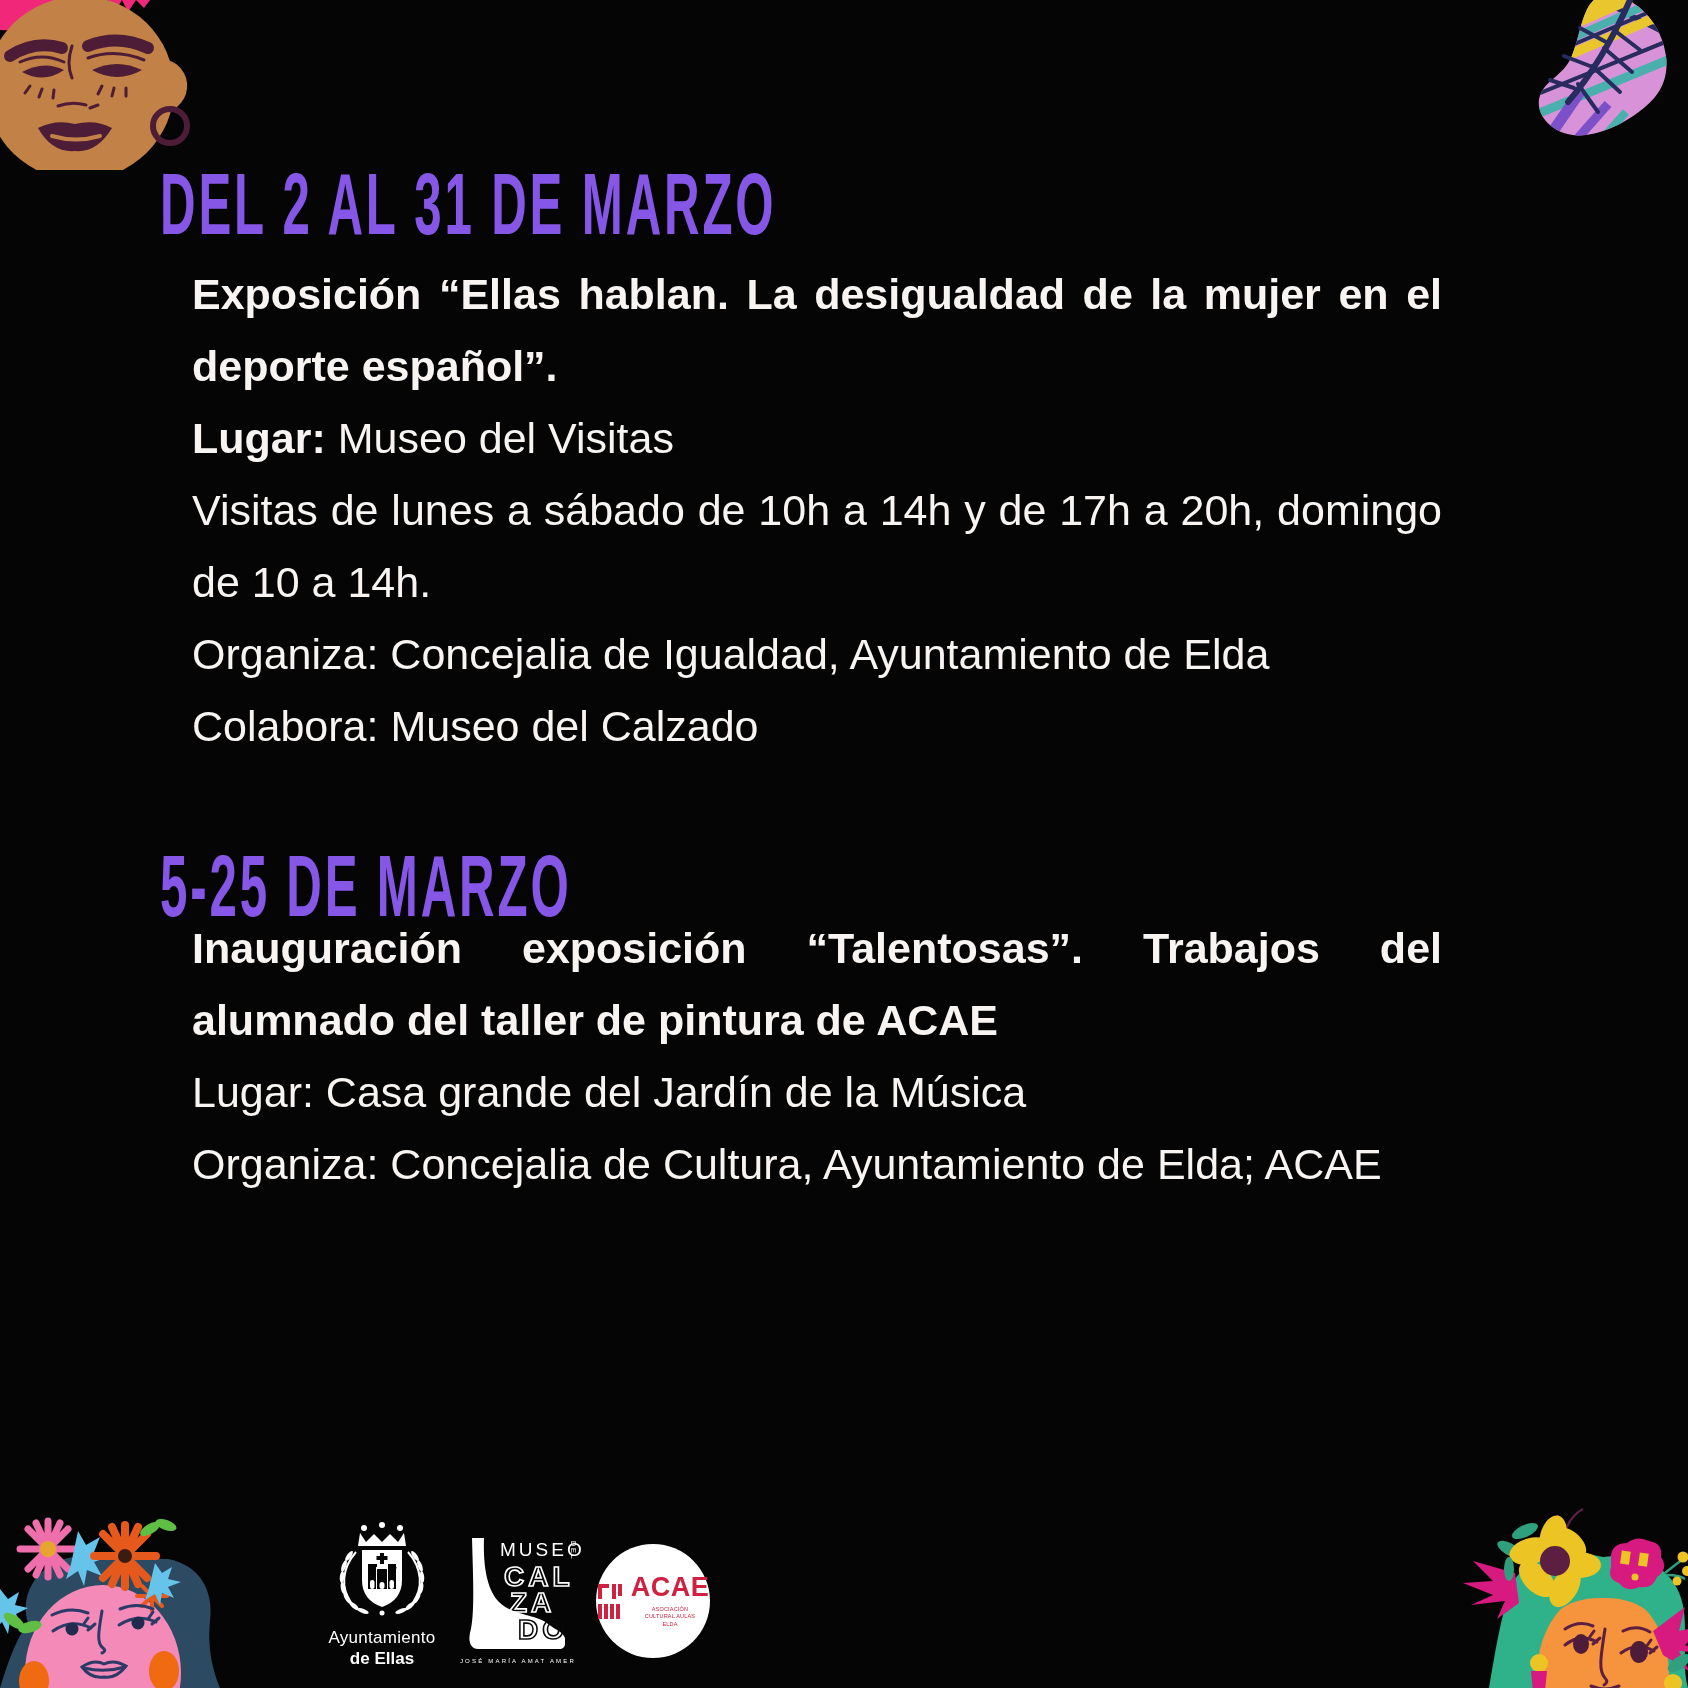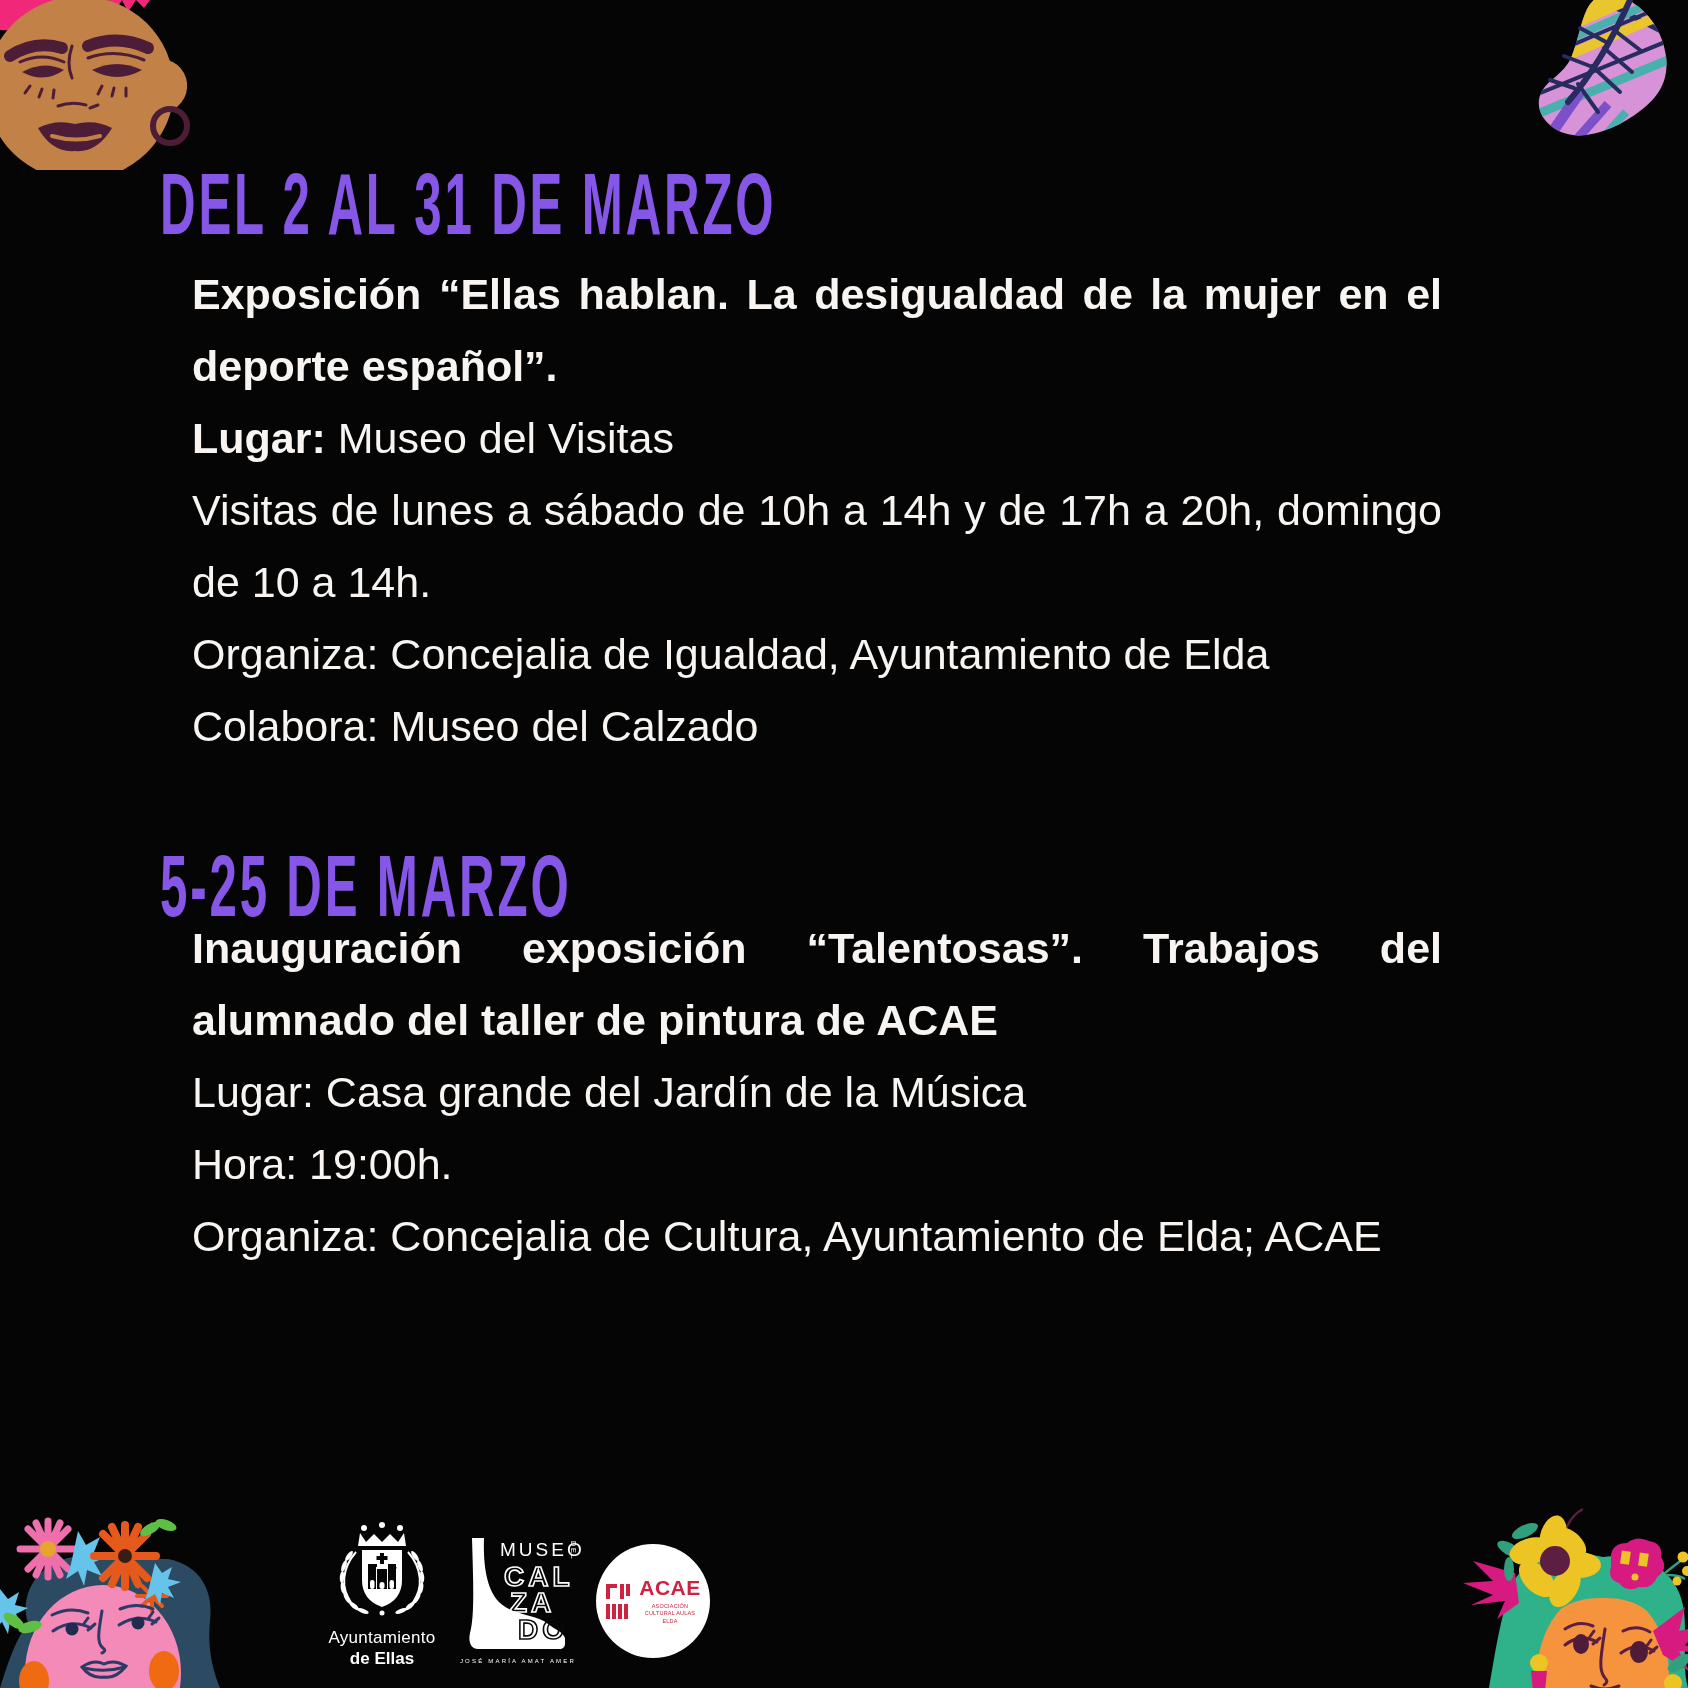--- a/index.html
+++ b/index.html
@@ -16,21 +16,21 @@
   
   .logo{position:absolute;color:#fff;}
   #logo-ayto{left:314px;top:1522px;width:136px;text-align:center;}
   #logo-ayto svg{display:block;margin:0 auto;}
   .ayto-l1{font-size:17px;letter-spacing:.3px;margin-top:6px;}
   .ayto-l2{font-size:17px;font-weight:700;margin-top:1px;}
   #logo-museo{left:452px;top:1532px;}
   #logo-acae{left:596px;top:1544px;width:114px;height:114px;background:#fff;border-radius:50%;
     display:flex;align-items:center;justify-content:center;gap:7px;}
   .acae-col{display:flex;flex-direction:column;align-items:center;}
-  .acae-name{font-size:21px;font-weight:700;letter-spacing:.5px;line-height:1;
+  .acae-name{font-size:27px;font-weight:700;letter-spacing:.5px;line-height:1;
     color:var(--acae_red,#cf2240);}
   .acae-sub{font-size:5.5px;color:var(--acae_red,#cf2240);margin-top:5px;width:62px;
     text-align:center;line-height:1.3;letter-spacing:.2px;}
   .ill{position:absolute;}
   svg text{font-family:"Liberation Sans",sans-serif;}
 </style>
 </head>
 <body>
 
 <div class="canvas">
@@ -91,21 +91,20 @@
     <p><span class="blabel">Lugar:</span><span> Museo del Visitas</span></p>
     <p>Visitas de lunes a sábado de 10h a 14h y de 17h a 20h, domingo de 10 a 14h.</p>
     <p>Organiza: Concejalia de Igualdad, Ayuntamiento de Elda</p>
     <p>Colabora: Museo del Calzado</p>
   </div>
 
   <div class="dates" style="top:842px">5-25 DE MARZO</div>
   <div class="ebody" style="top:912px">
     <p class="etitle">Inauguración exposición “Talentosas”. Trabajos del alumnado del taller de pintura de ACAE</p>
     <p>Lugar: Casa grande del Jardín de la Música</p>
-    <p>Hora: 19:00h.</p>
     <p>Organiza: Concejalia de Cultura, Ayuntamiento de Elda; ACAE</p>
   </div>
 
   <div class="logo" id="logo-ayto">
     <svg width="96" height="100" viewBox="0 0 96 100">
       <g fill="#fff">
         <circle cx="30" cy="6" r="3"></circle>
           <circle cx="48" cy="3" r="3"></circle>
           <circle cx="66" cy="6" r="3"></circle>
         <path d="M26,11 L32,20 L40,12 L48,20 L56,12 L64,20 L70,11 L72,24 L24,24 Z"></path>

